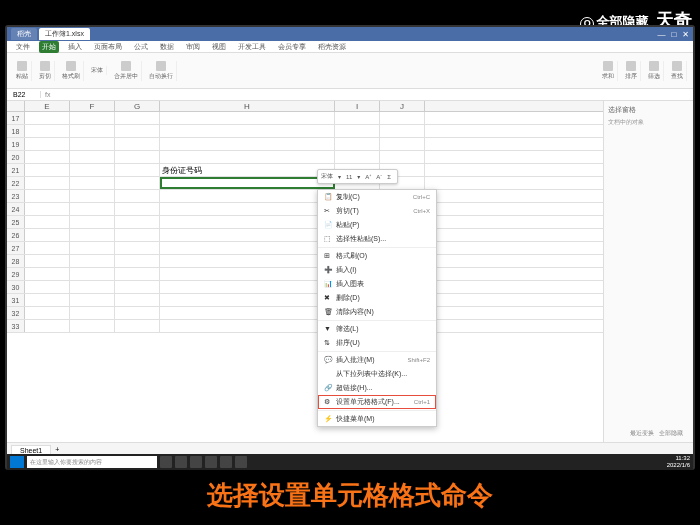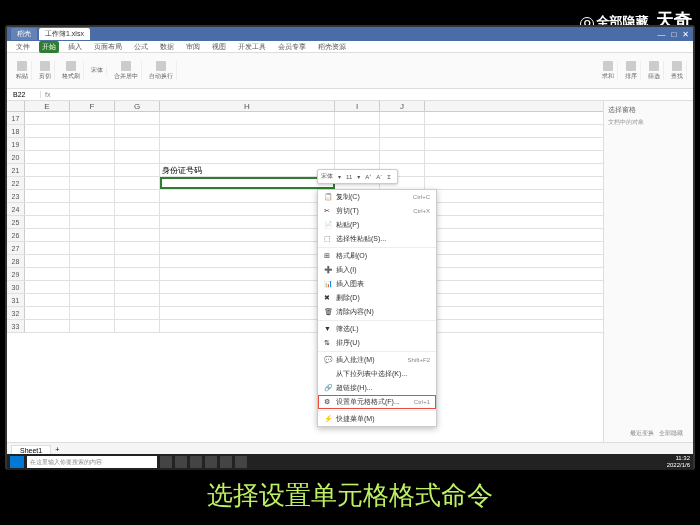--- a/index.html
+++ b/index.html
@@ -45,21 +45,21 @@
 .menu-item .shortcut{margin-left:auto;color:#888;font-size:6px}
 .menu-sep{height:1px;background:#eee;margin:1px 0}
 .menu-item.highlighted{border:1px solid #e74c3c;padding:1px 5px}
 .sheet-tabs{height:14px;background:#f5f5f5;border-top:1px solid #ddd;display:flex;align-items:center;font-size:7px;padding:0 4px}
 .sheet-tabs .stab{background:#fff;padding:1px 8px;border:1px solid #ddd;border-bottom:none}
 .taskbar{position:absolute;bottom:55px;left:7px;right:7px;height:16px;background:#222;display:flex;align-items:center;padding:0 3px;gap:3px;z-index:20}
 .taskbar .win{width:14px;height:12px;background:#0078d4}
 .taskbar .search{flex:0 0 130px;height:12px;background:#fff;font-size:6px;color:#888;padding:0 3px;line-height:12px}
 .taskbar .tb-icon{width:12px;height:12px;background:#444;border-radius:1px}
 .taskbar .clock{margin-left:auto;color:#fff;font-size:6px;text-align:right;line-height:7px}
-.subtitle{position:absolute;bottom:12px;left:0;right:0;text-align:center;color:#bef264;font-size:26px;font-weight:normal;text-shadow:1px 1px 2px #000}
+.subtitle{position:absolute;bottom:12px;left:0;right:0;text-align:center;color:#f97316;font-size:26px;font-weight:bold;text-shadow:1px 1px 2px #000}
 .sp-bottom{position:absolute;bottom:30px;right:10px;font-size:6px;color:#888}
 </style>
 </head>
 <body>
 
 <div class="letterbox-top">
   <div class="watermark">
     <span class="q">Q</span><span>全部隐藏</span>
     <span style="font-size:18px;margin-left:4px">天奇</span>
   </div>

